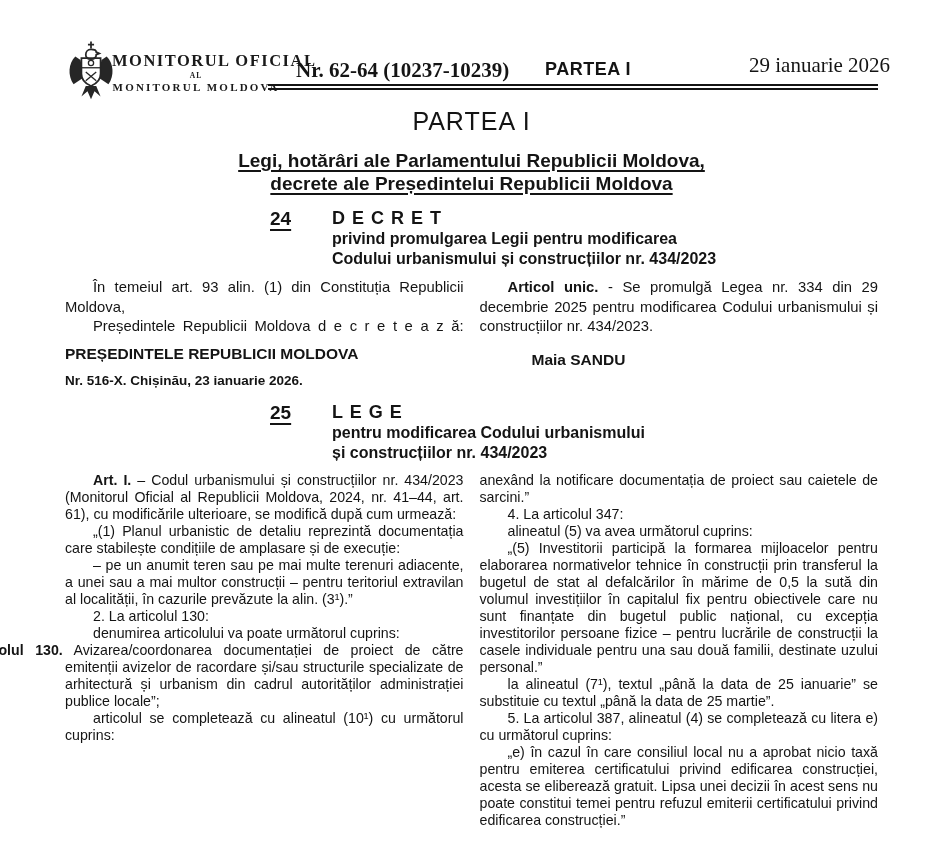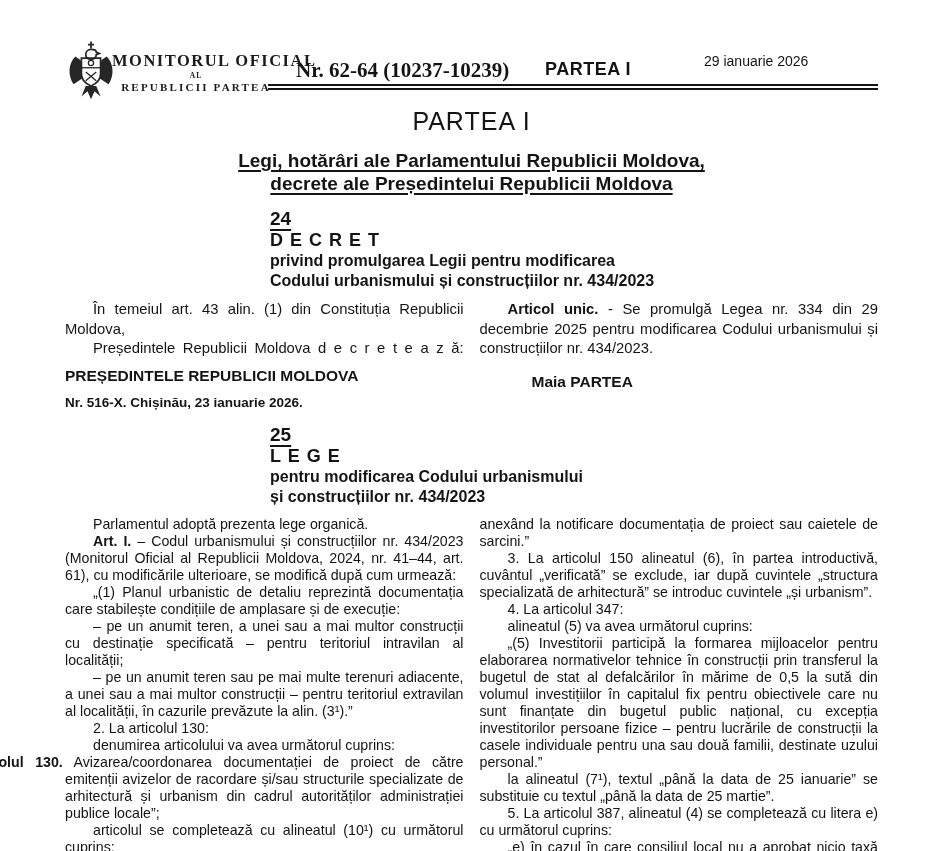--- a/index.html
+++ b/index.html
@@ -9,31 +9,31 @@
   
   .masthead{position:relative;height:104px;}
   .logo{position:absolute;left:63px;top:39px;width:56px;height:61px;}
   .jt{position:absolute;left:112px;top:51px;width:168px;text-align:center;
       font-family:"Liberation Serif",serif;color:#1a1a1a;}
   .jt-main{font-size:16.5px;letter-spacing:1.5px;white-space:nowrap;font-weight:600;}
   .jt-al{font-size:7.5px;font-weight:bold;letter-spacing:1px;margin-top:0px;}
   .jt-sub{font-size:11px;font-weight:bold;letter-spacing:2.2px;margin-top:1px;white-space:nowrap;}
   .issue{position:absolute;left:296px;top:58px;font-family:"Liberation Serif",serif;font-size:21px;white-space:nowrap;font-weight:bold;}
   .part-lbl{position:absolute;left:545px;top:59px;font-weight:bold;font-size:18px;letter-spacing:.5px;white-space:nowrap;}
-  .m-date{position:absolute;left:704px;top:53px;font-family:Liberation Sans, sans-serif;font-size:14px;white-space:nowrap;}
+  .m-date{position:absolute;left:749px;top:53px;font-family:Liberation Serif, serif;font-size:21px;white-space:nowrap;}
   .m-rule{position:absolute;left:268px;right:65px;top:84px;height:2px;
           border-top:2px solid #141414;border-bottom:2px solid #141414;}
 
   
   .content{margin:0 65px;width:813px;}
   .part-title{font-size:25px;text-align:center;margin:3px 0 5px;letter-spacing:1px;font-weight:400;}
   .subtitle{text-align:center;font-weight:bold;font-size:19px;line-height:23px;margin-top:13px;}
   .subtitle .ul{text-decoration:underline;text-underline-offset:3px;text-decoration-thickness:2px;}
 
-  .sec{display:flex;margin:13px 0 9px 205px;flex-direction:column;}
+  .sec{display:flex;margin:13px 0 9px 205px;}
   .sec-num{font-size:19px;font-weight:bold;width:62px;flex:none;}
   .sec-num .ul{text-decoration:underline;text-underline-offset:4px;text-decoration-thickness:2px;}
   .sec-type{font-size:18px;font-weight:bold;line-height:21px;letter-spacing:1px;}
   .sec-line{font-size:16px;font-weight:bold;line-height:20px;}
 
   .cols{display:flex;gap:16px;}
   .col{flex:1;min-width:0;}
   .col p{margin:0;text-align:justify;font-size:14.2px;line-height:17px;}
   .decree .col p{font-size:14.8px;line-height:19.5px;}
 
@@ -67,21 +67,21 @@
       </g>
       <g stroke="#262626" stroke-width="2" fill="none">
         <path d="M32 3 V11 M28.5 6.5 H35.5"></path>
         <path d="M32 12 C28 12 26 15 26 18 C26 21 28 23 32 23 C36 23 38 21 38 18 L41.5 16.5 L38 15 C38 13 36 12 32 12 Z"></path>
       </g>
     </svg>
 
     <div class="jt">
       <div class="jt-main">MONITORUL OFICIAL</div>
       <div class="jt-al">AL</div>
-      <div class="jt-sub">REPUBLICII PARTEA</div>
+      <div class="jt-sub">MONITORUL MOLDOVA</div>
     </div>
 
     <div class="issue">Nr. 62-64 (10237-10239)</div>
     <div class="part-lbl">PARTEA I</div>
     <div class="m-date">29 ianuarie 2026</div>
     <div class="m-rule"></div>
   </header>
 
   <div class="content">
 
@@ -95,55 +95,52 @@
       <div class="sec-num"><span class="ul">24</span></div>
       <div>
         <div class="sec-type">D E C R E T</div>
         <div class="sec-line">privind promulgarea Legii pentru modificarea</div>
         <div class="sec-line">Codului urbanismului și construcțiilor nr. 434/2023</div>
       </div>
     </div>
 
     <div class="cols decree">
       <div class="col">
-          <p class="pi">În temeiul art. 43 alin. (1) din Constituția Republicii Moldova,</p>
+          <p class="pi">În temeiul art. 93 alin. (1) din Constituția Republicii Moldova,</p>
           <p class="pi stretch">Președintele Republicii Moldova d e c r e t e a z ă:</p>
           <p class="pc">PREȘEDINTELE REPUBLICII MOLDOVA</p>
           <p class="pnr">Nr. 516-X. Chișinău, 23 ianuarie 2026.</p>
         </div>
       <div class="col">
           <p class="pi"><b>Articol unic.</b> - Se promulgă Legea nr. 334 din 29 decembrie 2025 pentru modificarea Codului urbanismului și construcțiilor nr. 434/2023.</p>
-          <p class="sig">Maia PARTEA</p>
+          <p class="sig">Maia SANDU</p>
         </div>
     </div>
 
     <div class="sec">
       <div class="sec-num"><span class="ul">25</span></div>
       <div>
         <div class="sec-type">L E G E</div>
         <div class="sec-line">pentru modificarea Codului urbanismului</div>
         <div class="sec-line">și construcțiilor nr. 434/2023</div>
       </div>
     </div>
 
     <div class="cols">
       <div class="col">
-          <p class="pi">Parlamentul adoptă prezenta lege organică.</p>
           <p class="pi"><b>Art. I.</b> – Codul urbanismului și construcțiilor nr. 434/2023 (Monitorul Oficial al Republicii Moldova, 2024, nr. 41–44, art. 61), cu modificările ulterioare, se modifică după cum urmează:</p>
           <p class="pi">„(1) Planul urbanistic de detaliu reprezintă documentația care stabilește condițiile de amplasare și de execuție:</p>
-          <p class="pi">– pe un anumit teren, a unei sau a mai multor construcții cu destinație specificată – pentru teritoriul intravilan al localității;</p>
           <p class="pi">– pe un anumit teren sau pe mai multe terenuri adiacente, a unei sau a mai multor construcții – pentru teritoriul extravilan al localității, în cazurile prevăzute la alin. (3¹).”</p>
           <p class="pi">2. La articolul 130:</p>
-          <p class="pi">denumirea articolului va avea următorul cuprins:</p>
+          <p class="pi">denumirea articolului va poate următorul cuprins:</p>
           <p class="hang"><b>„Articolul 130.</b> Avizarea/coordonarea documentației de proiect de către emitenții avizelor de racordare și/sau structurile specializate de arhitectură și urbanism din cadrul autorităților administrației publice locale”;</p>
           <p class="pi">articolul se completează cu alineatul (10¹) cu următorul cuprins:</p>
         </div>
       <div class="col">
           <p class="pn">anexând la notificare documentația de proiect sau caietele de sarcini.”</p>
-          <p class="pi">3. La articolul 150 alineatul (6), în partea introductivă, cuvântul „verificată” se exclude, iar după cuvintele „structura specializată de arhitectură” se introduc cuvintele „și urbanism”.</p>
           <p class="pi">4. La articolul 347:</p>
           <p class="pi">alineatul (5) va avea următorul cuprins:</p>
           <p class="pi">„(5) Investitorii participă la formarea mijloacelor pentru elaborarea normativelor tehnice în construcții prin transferul la bugetul de stat al defalcărilor în mărime de 0,5 la sută din volumul investițiilor în capitalul fix pentru obiectivele care nu sunt finanțate din bugetul public național, cu excepția investitorilor persoane fizice – pentru lucrările de construcții la casele individuale pentru una sau două familii, destinate uzului personal.”</p>
           <p class="pi">la alineatul (7¹), textul „până la data de 25 ianuarie” se substituie cu textul „până la data de 25 martie”.</p>
           <p class="pi">5. La articolul 387, alineatul (4) se completează cu litera e) cu următorul cuprins:</p>
           <p class="pi">„e) în cazul în care consiliul local nu a aprobat nicio taxă pentru emiterea certificatului privind edificarea construcției, acesta se eliberează gratuit. Lipsa unei decizii în acest sens nu poate constitui temei pentru refuzul emiterii certificatului privind edificarea construcției.”</p>
         </div>
     </div>
 
   </div>

